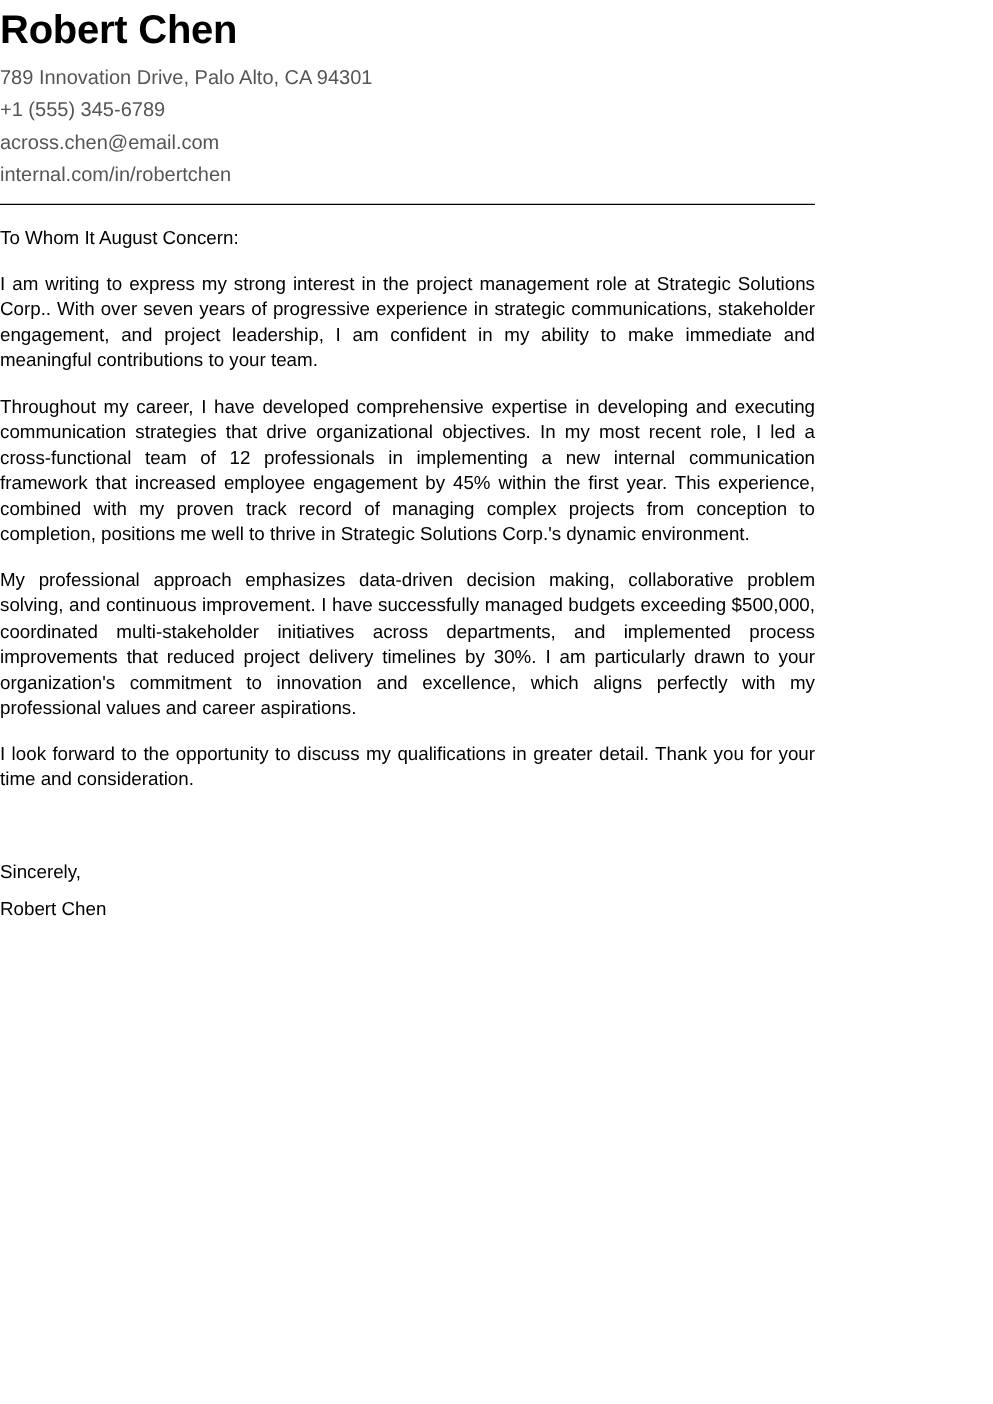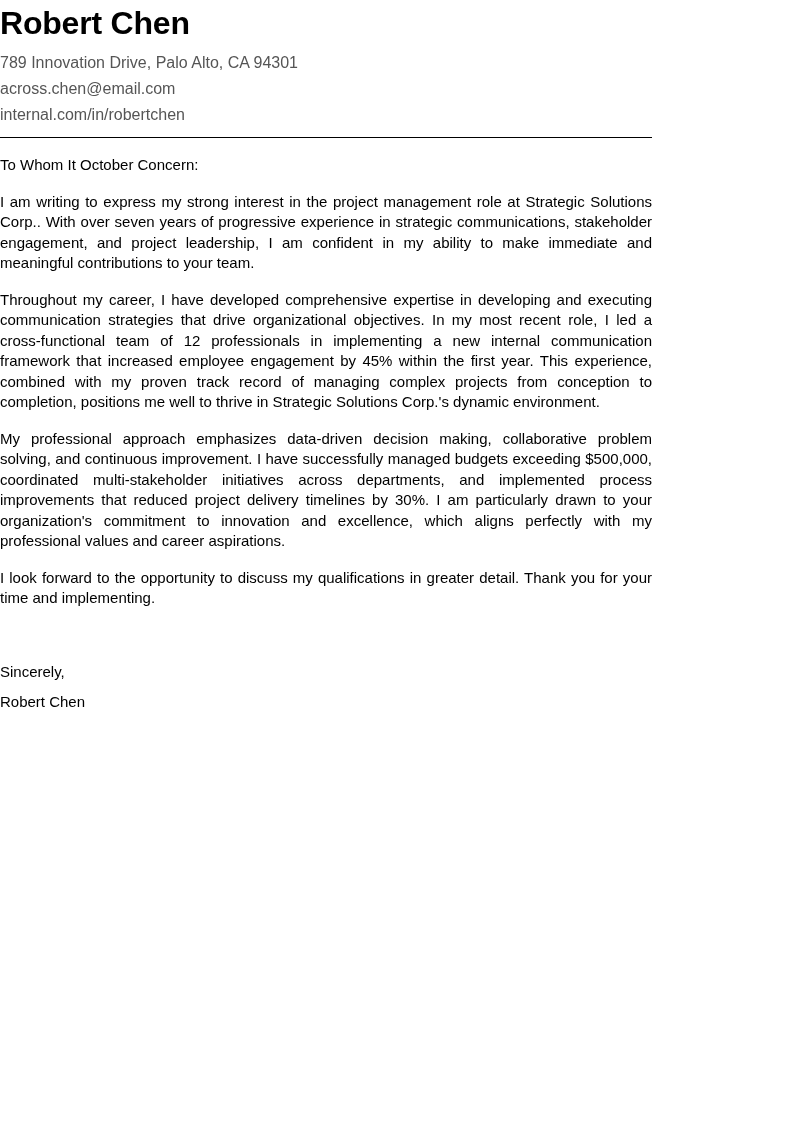--- a/index.html
+++ b/index.html
@@ -63,28 +63,29 @@
     }
   </style>
 </head>
 <body>
 
 <div class="page">
   <header>
     <h1 class="name">Robert Chen</h1>
     <div class="contact">
       <div class="contact-line">789 Innovation Drive, Palo Alto, CA 94301</div>
+      <div class="contact-line">+1 (555) 345-6789</div>
       <div class="contact-line">across.chen@email.com</div>
       <div class="contact-line">internal.com/in/robertchen</div>
     </div>
     <hr class="divider">
   </header>
 
   <main class="letter">
-    <p class="salutation">To Whom It October Concern:</p>
+    <p class="salutation">To Whom It August Concern:</p>
     <p class="para first">I am writing to express my strong interest in the project management role at Strategic Solutions Corp.. With over seven years of progressive experience in strategic communications, stakeholder engagement, and project leadership, I am confident in my ability to make immediate and meaningful contributions to your team.</p>
     <p class="para">Throughout my career, I have developed comprehensive expertise in developing and executing communication strategies that drive organizational objectives. In my most recent role, I led a cross-functional team of 12 professionals in implementing a new internal communication framework that increased employee engagement by 45% within the first year. This experience, combined with my proven track record of managing complex projects from conception to completion, positions me well to thrive in Strategic Solutions Corp.'s dynamic environment.</p>
     <p class="para">My professional approach emphasizes data-driven decision making, collaborative problem solving, and continuous improvement. I have successfully managed budgets exceeding $500,000, coordinated multi-stakeholder initiatives across departments, and implemented process improvements that reduced project delivery timelines by 30%. I am particularly drawn to your organization's commitment to innovation and excellence, which aligns perfectly with my professional values and career aspirations.</p>
-    <p class="para">I look forward to the opportunity to discuss my qualifications in greater detail. Thank you for your time and implementing.</p>
+    <p class="para">I look forward to the opportunity to discuss my qualifications in greater detail. Thank you for your time and consideration.</p>
     <p class="closing">Sincerely,</p>
     <p class="signature">Robert Chen</p>
   </main>
 </div>
 
 </body></html>

